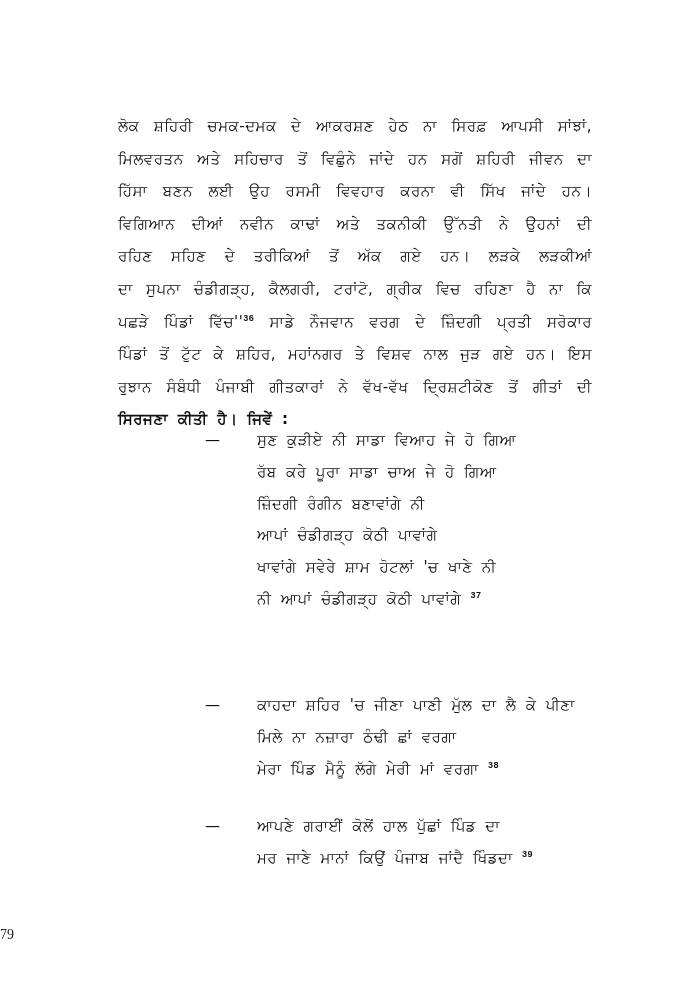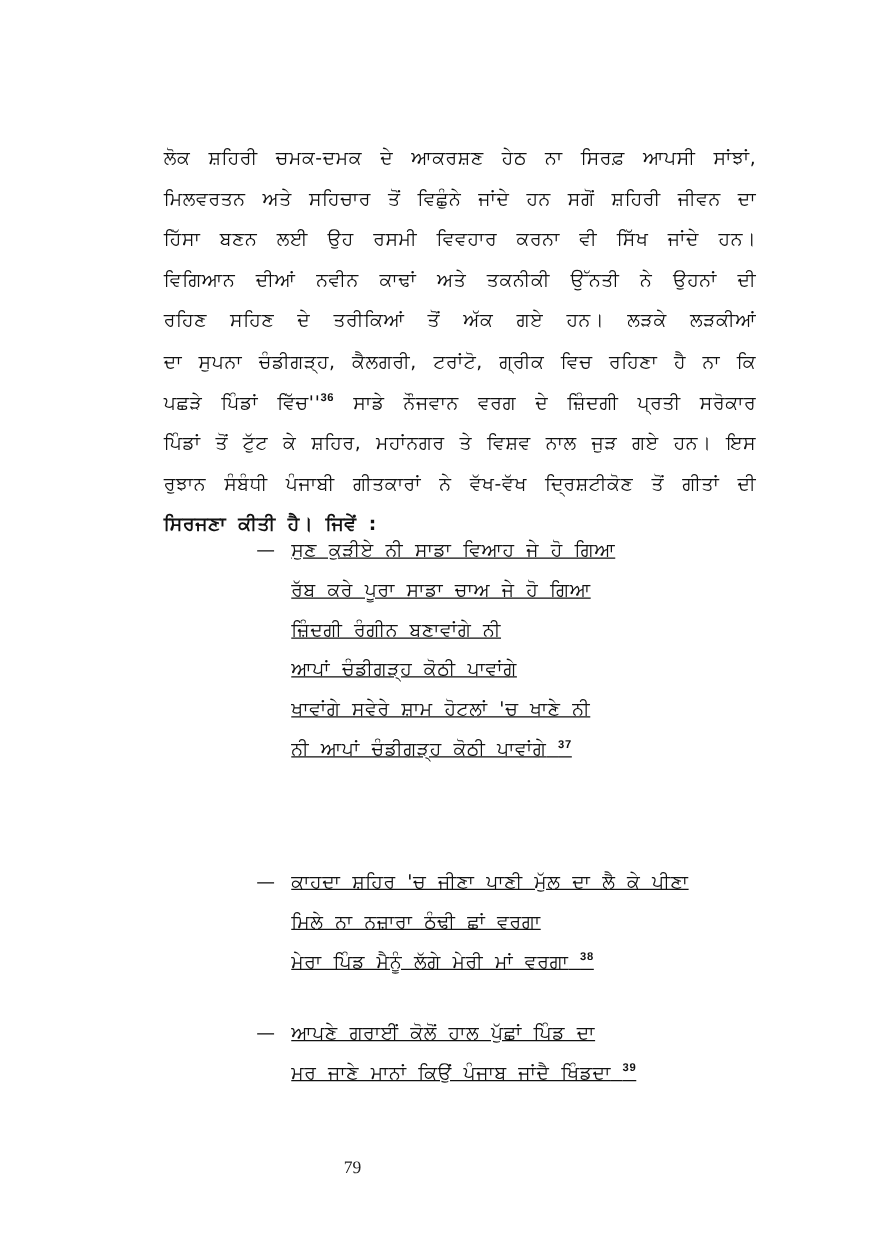--- a/index.html
+++ b/index.html
@@ -1,28 +1,28 @@
 <!DOCTYPE html>
 <html><head>
   <meta charset="utf-8">
   <style>
     html, body { margin: 0; padding: 0; background: #ffffff; }
     body { width: 700px; height: 989px; position: relative; overflow: hidden; color: #111; }
     .page { position: absolute; left: 0; top: 0; width: 700px; height: 989px; background: #fff; }
     .para { position: absolute; left: 118px; top: 110px; width: 474px;
-      font-family: "DejaVu Sans", sans-serif; font-size: 15px; line-height: 32.6px; letter-spacing: 0.5px; word-spacing: 4px; margin-left: 13px; }
+      font-family: "DejaVu Sans", sans-serif; font-size: 15px; line-height: 32.6px; letter-spacing: 0.5px; word-spacing: 4px; }
     .para .ln { display: block; text-align: justify; text-align-last: justify; height: 32.6px; white-space: nowrap; }
     .para .ln.last { text-align-last: left; font-weight: bold; }
     sup { font-family: "Liberation Sans", sans-serif; font-size: 9px; font-weight: bold; vertical-align: 6px; line-height: 0; text-align: center; }
     .verse { position: absolute; left: 205px; width: 400px;
       font-family: "DejaVu Sans", sans-serif; font-size: 15px; letter-spacing: 0.5px; word-spacing: 4px; }
     .verse .row { position: relative; height: 31.8px; line-height: 31.8px; white-space: nowrap; }
     .verse .dash { position: absolute; left: 0; top: 0; width: 22px; }
-    .verse .txt { position: absolute; left: 28px; top: 0; text-decoration: underline; }
-    .pgnum { position: absolute; left: 0; width: 564px; top: 927px; text-align: center;
+    .verse .txt { position: absolute; left: 52px; top: 0; }
+    .pgnum { position: absolute; left: 0; width: 564px; top: 927px; 
       font-family: "Liberation Serif", serif; font-size: 14px; color: #222; }
   </style>
 </head>
 <body>
 
 <div class="page">
 
   <div class="para">
     <span class="ln">ਲੋਕ ਸ਼ਹਿਰੀ ਚਮਕ-ਦਮਕ ਦੇ ਆਕਰਸ਼ਣ ਹੇਠ ਨਾ ਸਿਰਫ਼ ਆਪਸੀ ਸਾਂਝਾਂ,</span>
     <span class="ln">ਮਿਲਵਰਤਨ ਅਤੇ ਸਹਿਚਾਰ ਤੋਂ ਵਿਛੁੰਨੇ ਜਾਂਦੇ ਹਨ ਸਗੋਂ ਸ਼ਹਿਰੀ ਜੀਵਨ ਦਾ</span>

